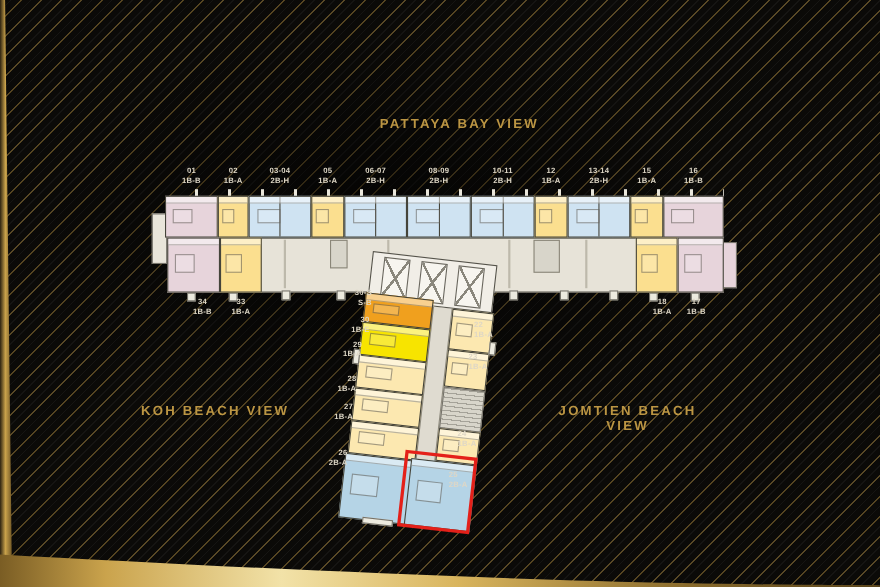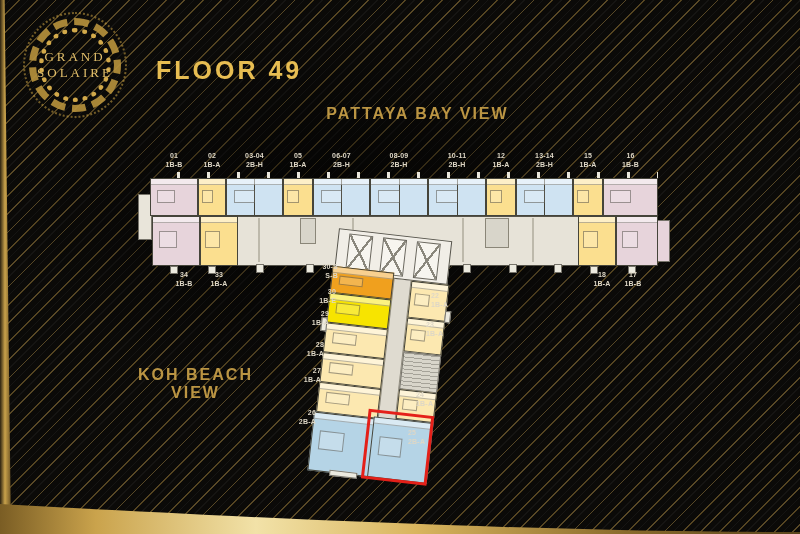--- a/index.html
+++ b/index.html
@@ -19,21 +19,21 @@
   
   .logo{position:absolute;left:27px;top:16px;width:96px;height:98px;z-index:4;}
   .ring{position:absolute;border-radius:50%;}
   .ring.r1{inset:-4px;border:2px dotted rgba(201,160,66,.55);}
   .ring.r2{inset:2px;border:7px dashed #b8933d;opacity:.9;}
   .ring.r3{inset:12px;border:5px dotted #d2a94a;}
   .logo-text{position:absolute;inset:0;display:flex;flex-direction:column;align-items:center;justify-content:center;
     font-family:"Liberation Serif",serif;color:#e2bf6b;letter-spacing:3px;font-size:13px;line-height:1.2;text-align:center;}
   
   .floor-title{position:absolute;left:156px;top:56px;font-size:25px;font-weight:700;letter-spacing:3px;z-index:4;}
-  .view{position:absolute;font-size:16px;font-weight:700;letter-spacing:2px;text-align:center;z-index:4;}
+  .view{position:absolute;font-size:12px;font-weight:700;letter-spacing:2px;text-align:center;z-index:4;}
   .view.top{left:310px;top:105px;width:215px;}
   .view.left{left:128px;top:366px;width:135px;}
   .view.right{left:498px;top:366px;width:145px;}
   
   .t-labels{position:absolute;left:150px;top:151px;display:flex;z-index:5;}
   .t-label{height:25px;font-size:7px;font-weight:700;text-align:center;line-height:1.3;letter-spacing:.2px;}
   .t-label span{display:block;}
   .s-label{position:absolute;width:46px;font-size:7px;font-weight:700;line-height:1.3;letter-spacing:.2px;z-index:5;}
   .s-label span{display:block;}
   .s-label.ra{text-align:right;}
@@ -78,33 +78,24 @@
         <stop offset="0.12" stop-color="#caa34c"></stop>
         <stop offset="0.32" stop-color="#f2e2a8"></stop>
         <stop offset="0.52" stop-color="#d9b55e"></stop>
         <stop offset="0.78" stop-color="#8a6b2c"></stop>
         <stop offset="1" stop-color="#5a451c"></stop>
       </linearGradient>
     </defs>
     <path d="M0,34 L0,4 C180,14 420,26 620,30 C690,31.5 760,32 800,32 L800,34 Z" fill="url(#gg)"></path>
   </svg>
 
-  <div class="logo">
-    <div class="ring r1"></div>
-    <div class="ring r2"></div>
-    <div class="ring r3"></div>
-    <div class="logo-text">
-      <span>GRAND</span>
-      <span>SOLAIRE</span>
-    </div>
-  </div>
-
-  <div class="floor-title" style="color: rgb(231, 189, 82);">FLOOR 49</div>
+
   <div class="view top" style="color: rgb(187, 149, 67);">PATTAYA BAY VIEW</div>
   <div class="view left" style="color: rgb(187, 149, 67);">KOH BEACH VIEW</div>
+  <div class="view right" style="color: rgb(187, 149, 67);">JOMTIEN BEACH VIEW</div>
 
   <div class="t-labels">
     <div class="t-label" style="width: 48px; color: rgb(222, 215, 198);">
         <span>01</span>
         <span>1B-B</span>
       </div>
     <div class="t-label" style="width: 28px; color: rgb(222, 215, 198);">
         <span>02</span>
         <span>1B-A</span>
       </div>

